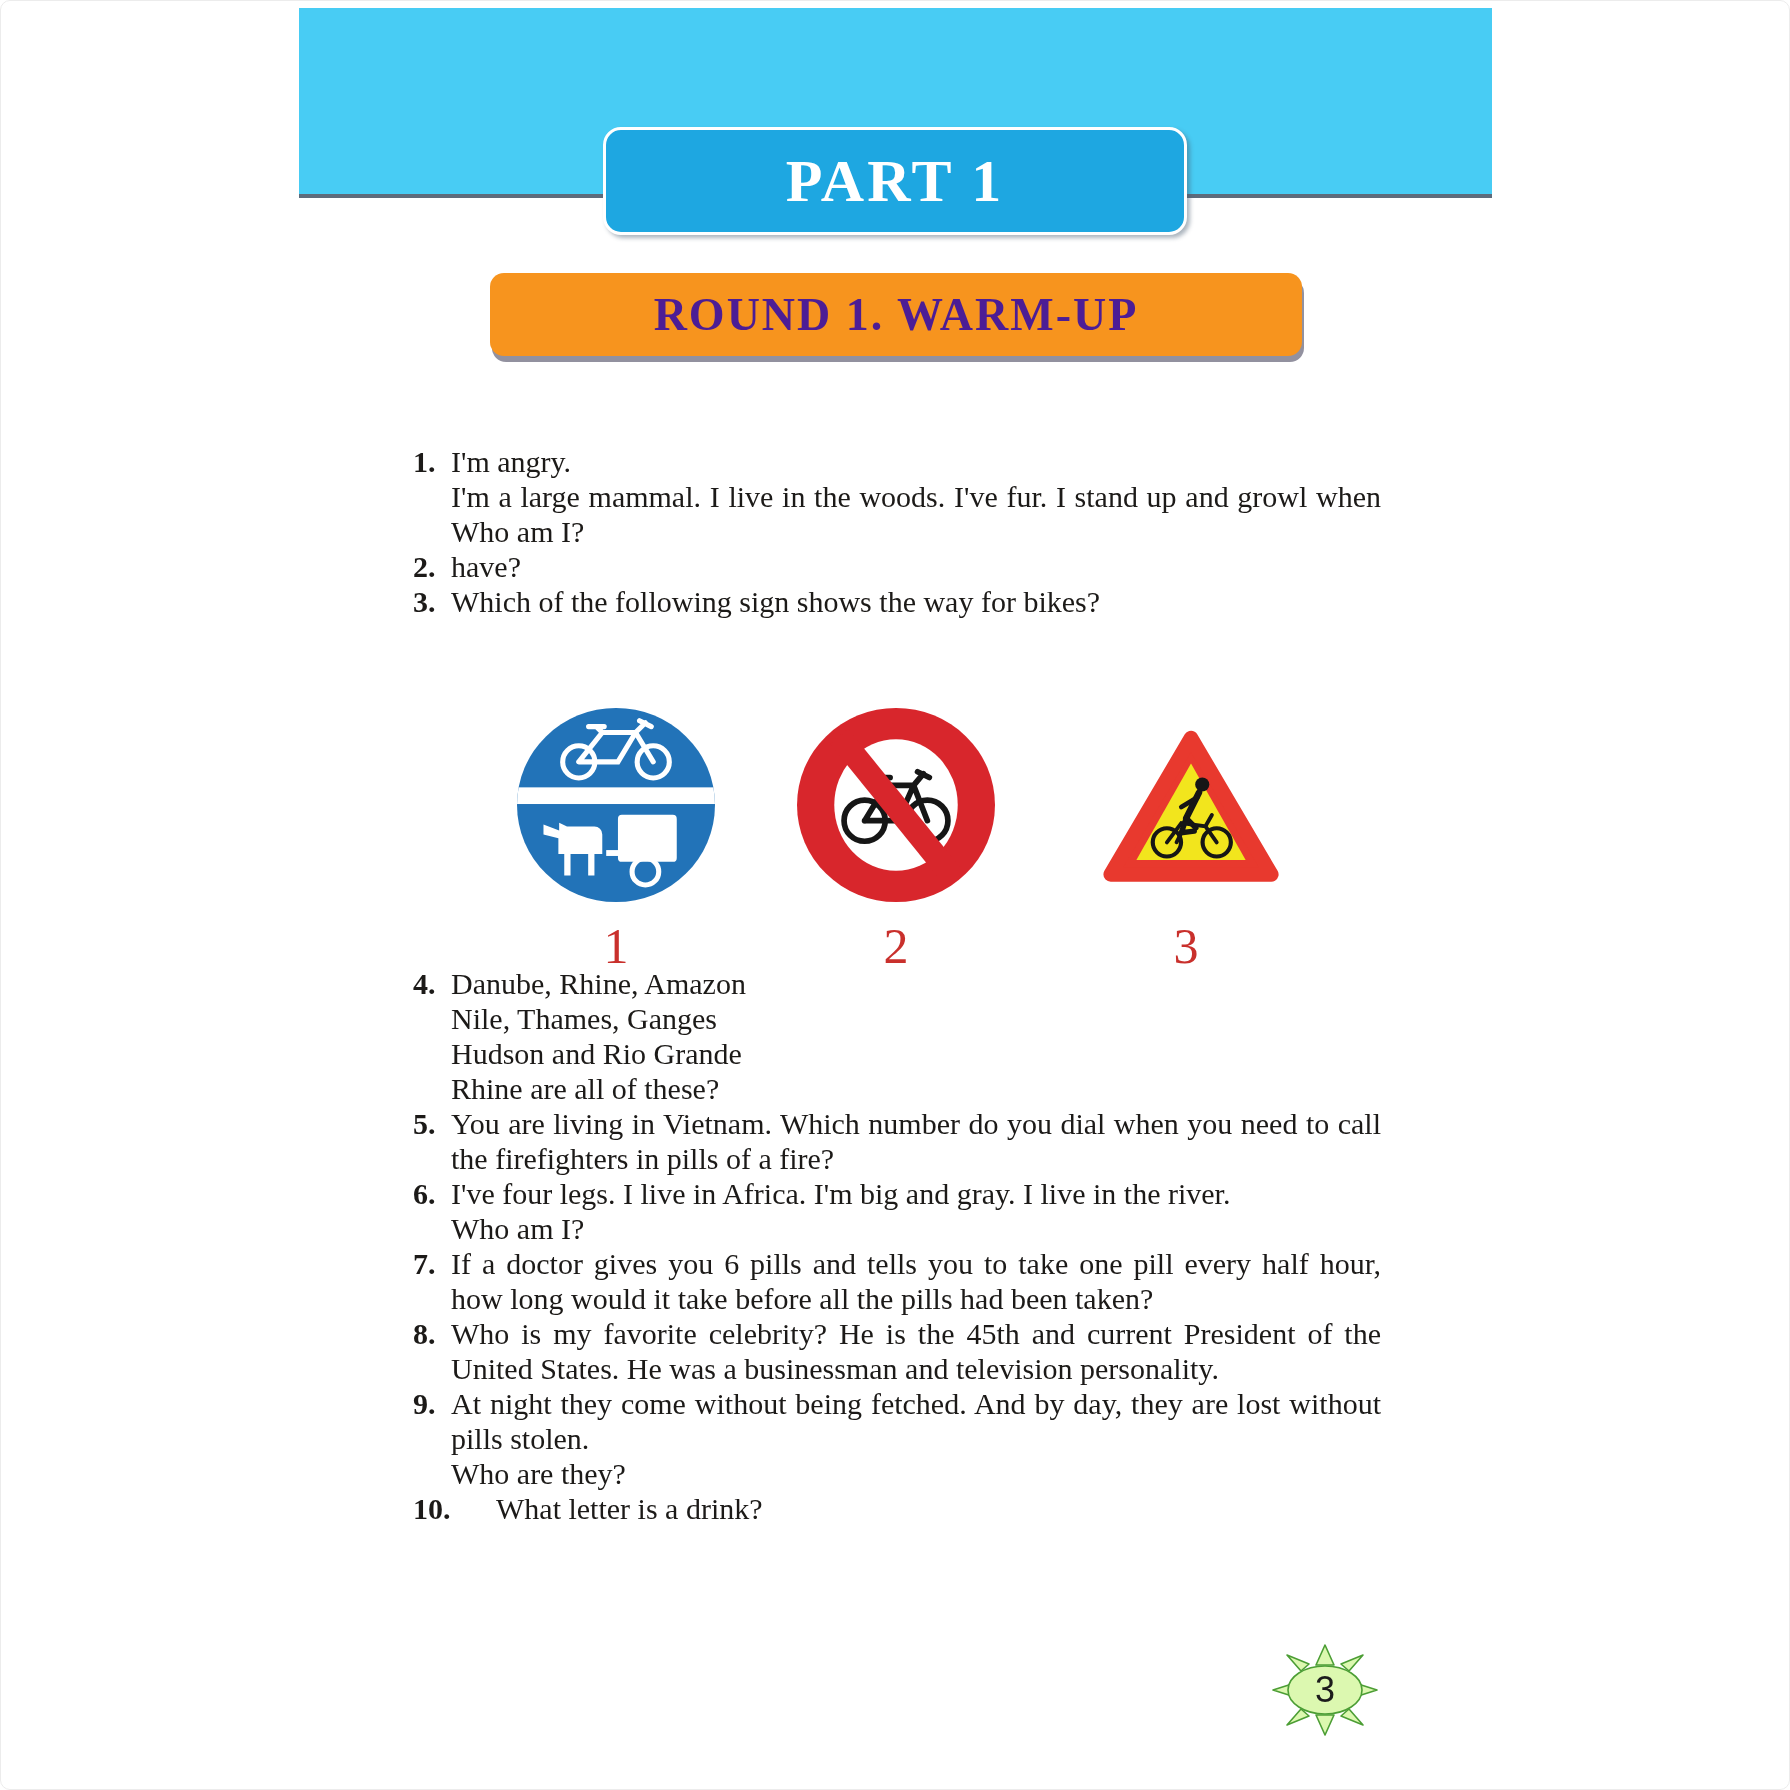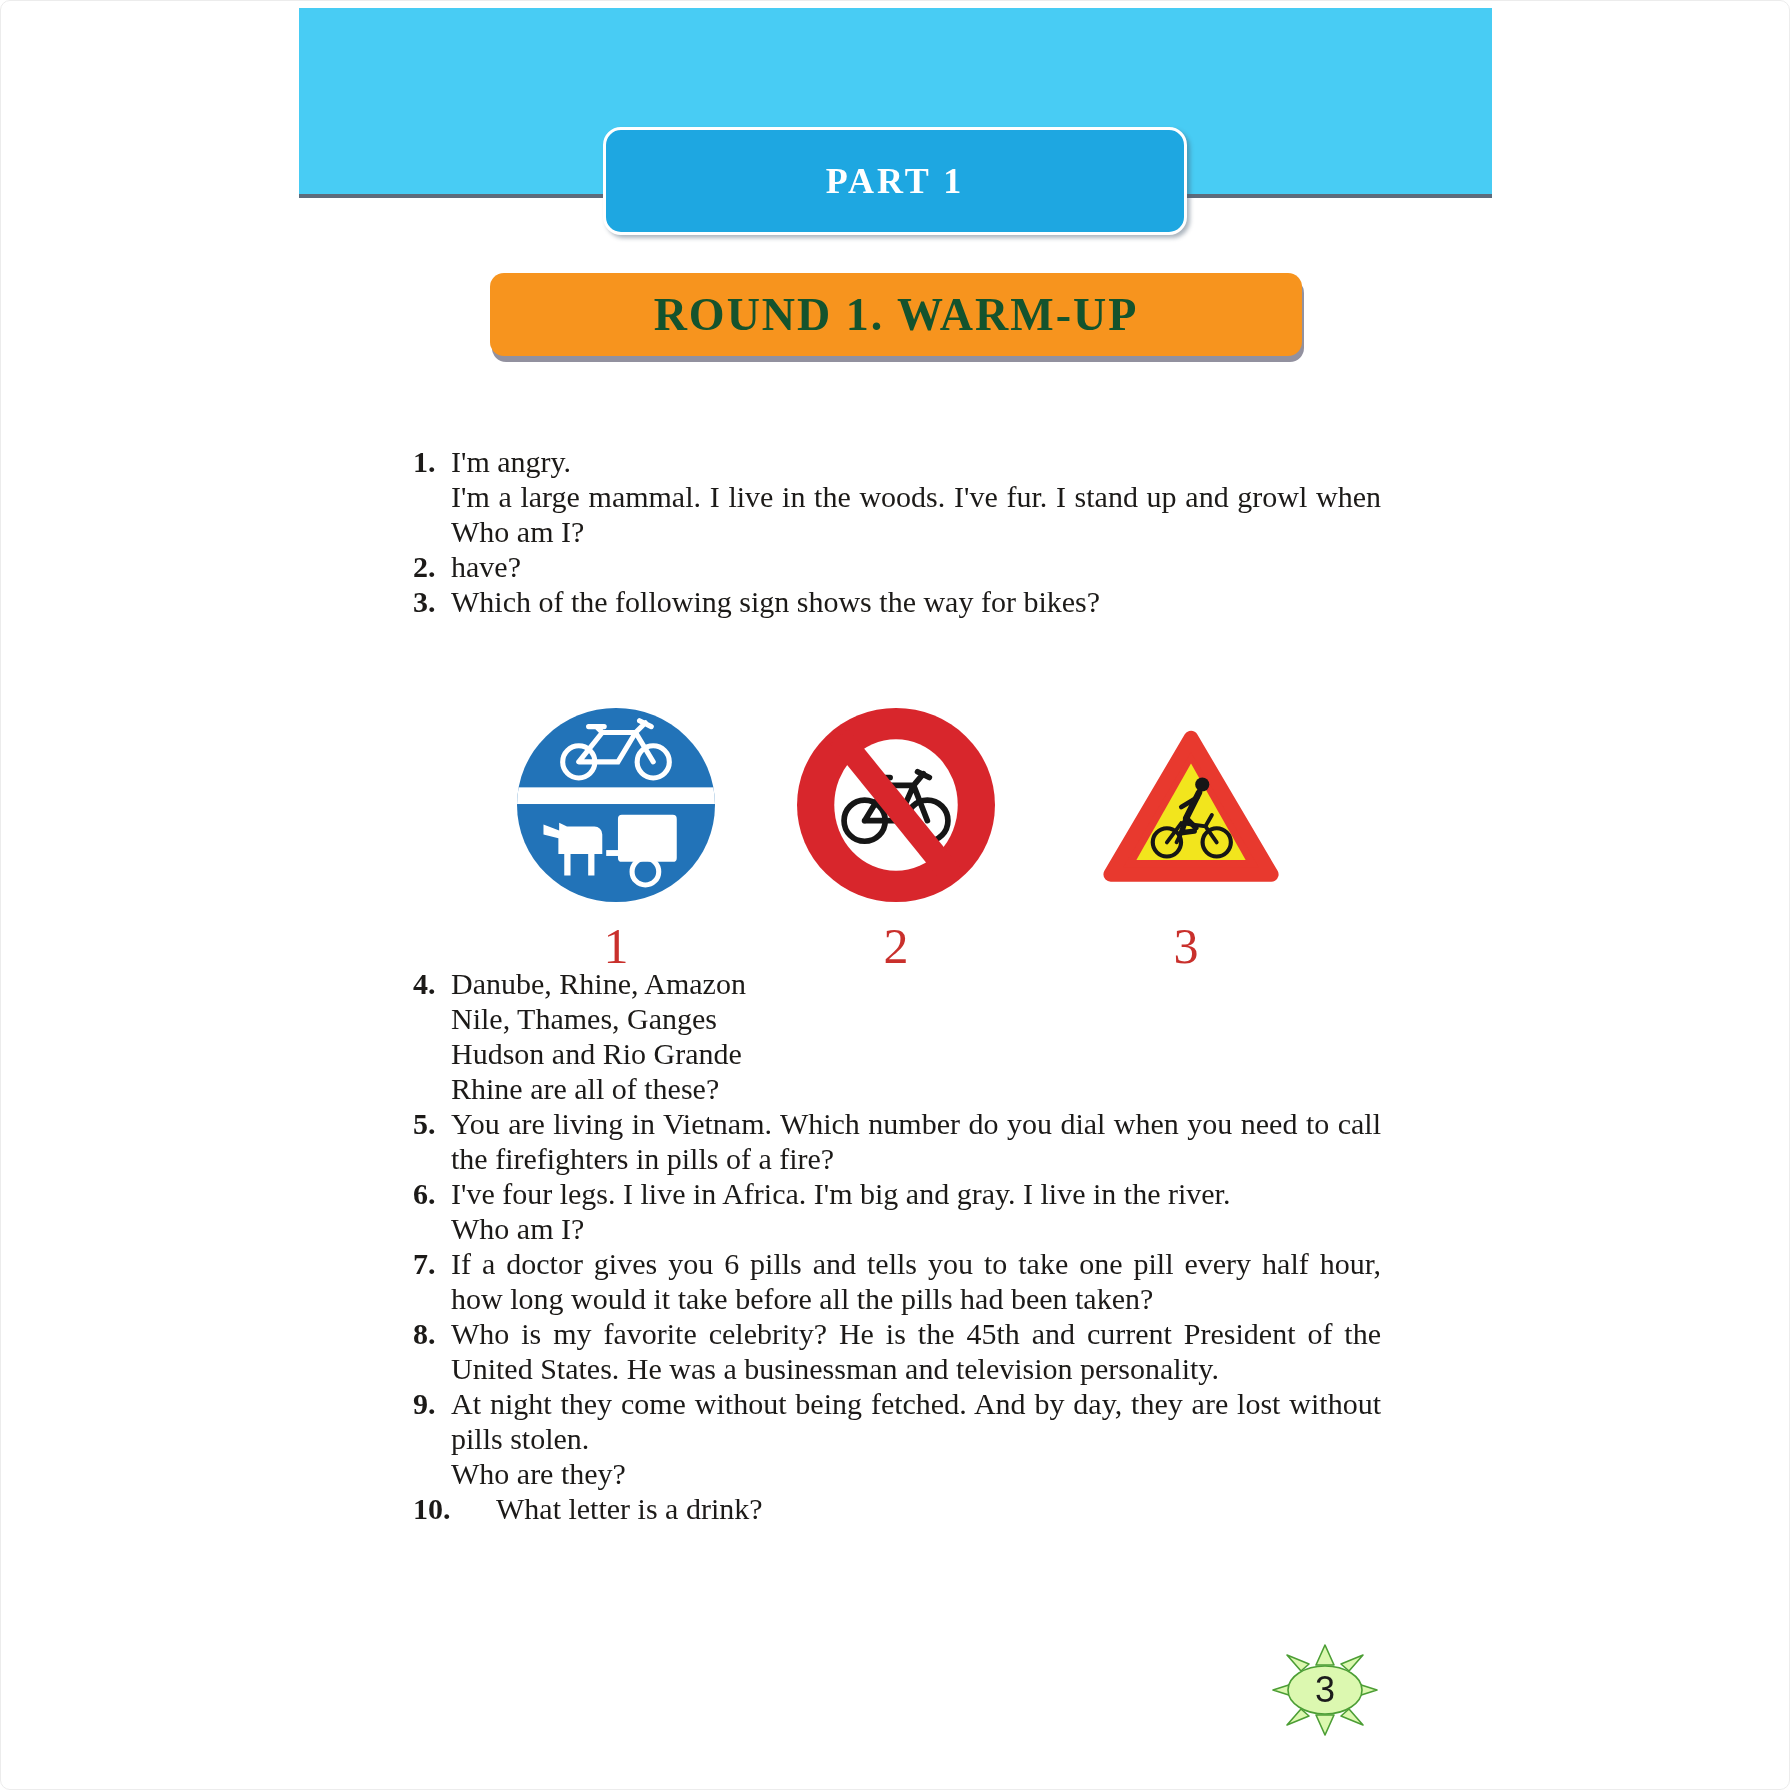--- a/index.html
+++ b/index.html
@@ -13,28 +13,28 @@
   .banner {
     position:absolute; left:298px; top:7px; width:1193px; height:186px;
     background:var(--banner-blue); border-bottom:4px solid var(--banner-underline);
   }
   .part-box {
     position:absolute; left:602px; top:126px; width:578px; height:102px;
     background:var(--part-blue); border:3px solid #fff; border-radius:18px;
     display:flex; align-items:center; justify-content:center;
     box-shadow:3px 3px 4px rgba(70,90,110,.45);
   }
-  .part-label { color:#fff; font-weight:bold; font-size:36px; letter-spacing:3px; }
+  .part-label { color:#fff; font-weight:bold; font-size:60px; letter-spacing:3px; }
   .round-box {
     position:absolute; left:489px; top:272px; width:812px; height:83px;
     background:var(--orange); border-radius:14px;
     display:flex; align-items:center; justify-content:center;
     box-shadow:2px 6px 0 rgba(88,86,108,.65);
   }
-  .round-label { color:#14532d; font-weight:bold; font-size:46px; letter-spacing:2px; }
+  .round-label { color:#4c1d95; font-weight:bold; font-size:46px; letter-spacing:2px; }
 
   
   .questions { position:absolute; left:412px; top:443px; width:968px; color:var(--text); font-size:30px; }
   .q { display:flex; align-items:flex-start; }
   .q:nth-child(4) { margin-top:347px; }           
   .q-num { font-weight:bold; min-width:38px; white-space:nowrap; line-height:35px; }
   .q-body { width:930px; }
   .q-line { line-height:35px; }
   .q-line.just { text-align:justify; text-align-last:justify; }
   .q:last-child .q-body { padding-left:45px; }

